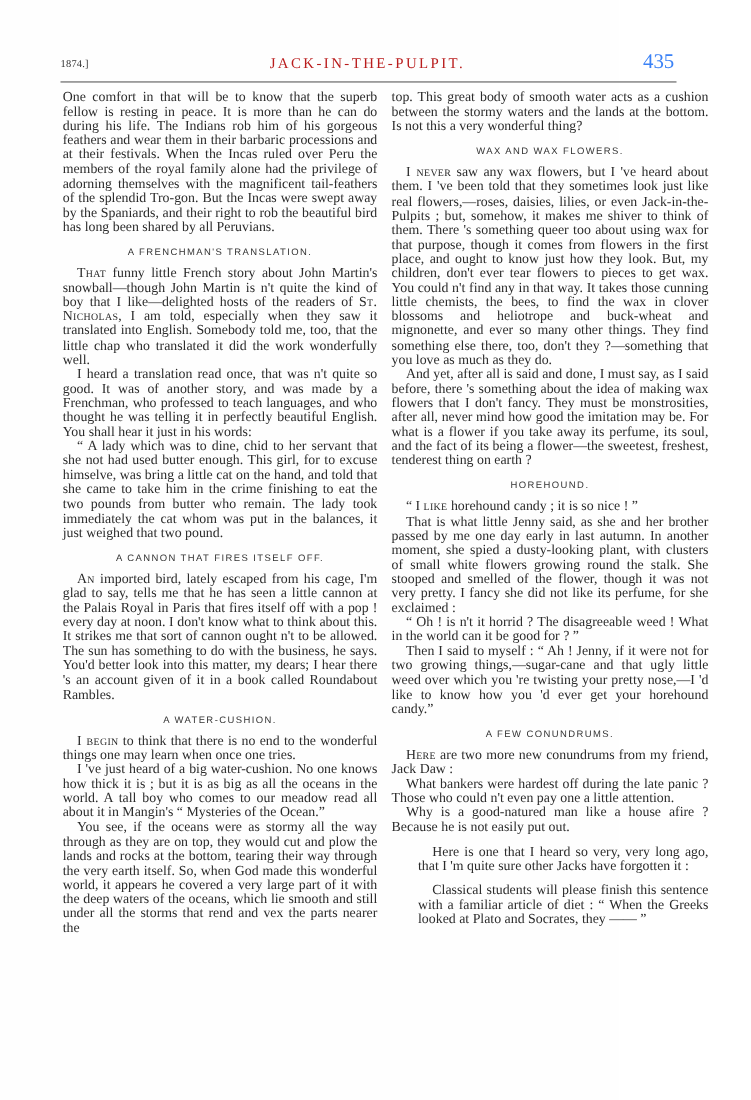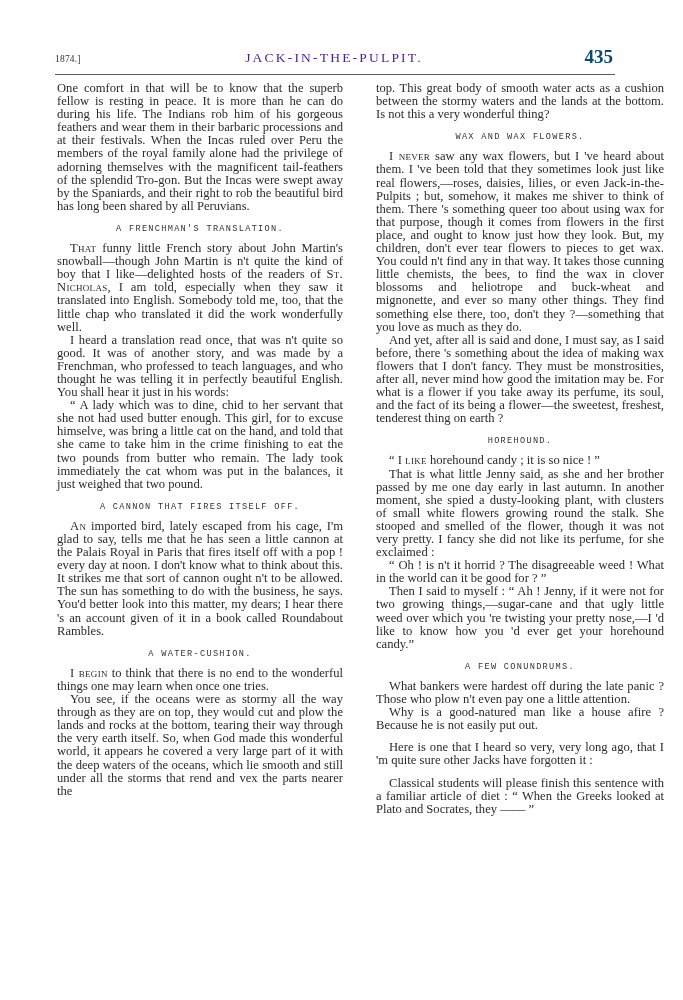--- a/index.html
+++ b/index.html
@@ -37,58 +37,57 @@
       color: #333;
       letter-spacing: 0.2px;
     }
     .rh-title {
       position: absolute;
       left: 0; right: 0;
       top: 4px;
       text-align: center;
       font-size: 13.5px;
       letter-spacing: 2.2px;
-      color: #4c1d95;
+      color: #b91c1c;
     }
     .rh-page {
       position: absolute;
       right: 0;
       top: 0;
       font-size: 19px;
-      color: #0c4a6e;
-      font-weight: bold;
+      color: #3b82f6;
     }
     .rh-rule {
       position: absolute;
       left: 55px;
       top: 74px;
       width: 560px;
       height: 1px;
       background: #5a5a5a;
     }
     
     .col {
       position: absolute;
       top: 82px;
       width: 286px;
       font-size: 12.6px;
       line-height: 13.1px;
       text-align: justify;
       hyphens: none;
     }
     .col-left { left: 57px; }
-    .col-right { left: 376px; width: 288px; }
+    .col-right { left: 356px; width: 288px; }
     .para {
       margin: 0;
       text-indent: 13px;
     }
     .para.noindent { text-indent: 0; }
-    .para.gap { margin-top: 9px; }
+    .para.gap { margin-top: 9px; margin-left: 24px; }
     .section-title {
-      font-family: Liberation Mono, monospace;
+      font-family: Liberation Sans, sans-serif;
       font-size: 8.6px;
       letter-spacing: 1.3px;
       text-align: center;
       text-indent: 0;
       margin: 10px 0 6px 0;
       color: #333;
     }
     .sc {
       font-variant: small-caps;
       letter-spacing: 0.3px;
@@ -112,36 +111,38 @@
     <div class="section-title">A FRENCHMAN'S TRANSLATION.</div>
     <p class="para"><span class="sc">That</span><span> funny little French story about John Martin's snowball—though John Martin is n't quite the kind of boy that I like—delighted hosts of the readers of </span><span class="sc">St. Nicholas</span><span>, I am told, especially when they saw it translated into English.  Somebody told me, too, that the little chap who translated it did the work wonderfully well.</span></p>
     <p class="para">I heard a translation read once, that was n't quite so good.  It was of another story, and was made by a Frenchman, who professed to teach languages, and who thought he was telling it in perfectly beautiful English.  You shall hear it just in his words:</p>
     <p class="para">“ A lady which was to dine, chid to her servant that she not had used butter enough.  This girl, for to excuse himselve, was bring a little cat on the hand, and told that she came to take him in the crime finishing to eat the two pounds from butter who remain.  The lady took immediately the cat whom was put in the balances, it just weighed that two pound.</p>
 
     <div class="section-title">A CANNON THAT FIRES ITSELF OFF.</div>
     <p class="para"><span class="sc">An</span><span> imported bird, lately escaped from his cage, I'm glad to say, tells me that he has seen a little cannon at the Palais Royal in Paris that fires itself off with a pop !  every day at noon.  I don't know what to think about this.  It strikes me that sort of cannon ought n't to be allowed.  The sun has something to do with the business, he says.  You'd better look into this matter, my dears;  I hear there 's an account given of it in a book called Roundabout Rambles.</span></p>
 
     <div class="section-title">A WATER-CUSHION.</div>
     <p class="para"><span class="sc">I begin</span><span> to think that there is no end to the wonderful things one may learn when once one tries.</span></p>
+    <p class="para">I 've just heard of a big water-cushion.  No one knows how thick it is ;  but it is as big as all the oceans in the world.  A tall boy who comes to our meadow read all about it in Mangin's “ Mysteries of the Ocean.”</p>
     <p class="para">You see, if the oceans were as stormy all the way through as they are on top, they would cut and plow the lands and rocks at the bottom, tearing their way through the very earth itself.  So, when God made this wonderful world, it appears he covered a very large part of it with the deep waters of the oceans, which lie smooth and still under all the storms that rend and vex the parts nearer the</p>
   </div>
 
   <div class="col col-right">
     <p class="para noindent">top.  This great body of smooth water acts as a cushion between the stormy waters and the lands at the bottom.  Is not this a very wonderful thing?</p>
 
     <div class="section-title">WAX AND WAX FLOWERS.</div>
     <p class="para"><span class="sc">I never</span><span> saw any wax flowers, but I 've heard about them.  I 've been told that they sometimes look just like real flowers,—roses, daisies, lilies, or even Jack-in-the-Pulpits ;  but, somehow, it makes me shiver to think of them.  There 's something queer too about using wax for that purpose, though it comes from flowers in the first place, and ought to know just how they look.  But, my children, don't ever tear flowers to pieces to get wax.  You could n't find any in that way.  It takes those cunning little chemists, the bees, to find the wax in clover blossoms and heliotrope and buck-wheat and mignonette, and ever so many other things.  They find something else there, too, don't they ?—something that you love as much as they do.</span></p>
     <p class="para">And yet, after all is said and done, I must say, as I said before, there 's something about the idea of making wax flowers that I don't fancy.  They must be monstrosities, after all, never mind how good the imitation may be.  For what is a flower if you take away its perfume, its soul, and the fact of its being a flower—the sweetest, freshest, tenderest thing on earth ?</p>
 
     <div class="section-title">HOREHOUND.</div>
     <p class="para"><span>“ I </span><span class="sc">like</span><span> horehound candy ;  it is so nice ! ”</span></p>
     <p class="para">That is what little Jenny said, as she and her brother passed by me one day early in last autumn. In another moment, she spied a dusty-looking plant, with clusters of small white flowers growing round the stalk.  She stooped and smelled of the flower, though it was not very pretty.  I fancy she did not like its perfume, for she exclaimed :</p>
     <p class="para">“ Oh !  is n't it horrid ?   The disagreeable weed ! What in the world can it be good for ? ”</p>
     <p class="para">Then I said to myself :  “ Ah !  Jenny, if it were not for two growing things,—sugar-cane and that ugly little weed over which you 're twisting your pretty nose,—I 'd like to know how you 'd ever get your horehound candy.”</p>
 
     <div class="section-title">A FEW CONUNDRUMS.</div>
-    <p class="para">What bankers were hardest off during the late panic ?   Those who plow n't even pay one a little attention.</p>
+    <p class="para"><span class="sc">Here</span><span> are two more new conundrums from my friend, Jack Daw :</span></p>
+    <p class="para">What bankers were hardest off during the late panic ?   Those who could n't even pay one a little attention.</p>
     <p class="para">Why is a good-natured man like a house afire ? Because he is not easily put out.</p>
     <p class="para gap">Here is one that I heard so very, very long ago, that I 'm quite sure other Jacks have forgotten it :</p>
     <p class="para gap">Classical students will please finish this sentence with a familiar article of diet :  “ When the Greeks looked at Plato and Socrates, they —— ”</p>
   </div>
 
 </div>
 
 </body></html>

